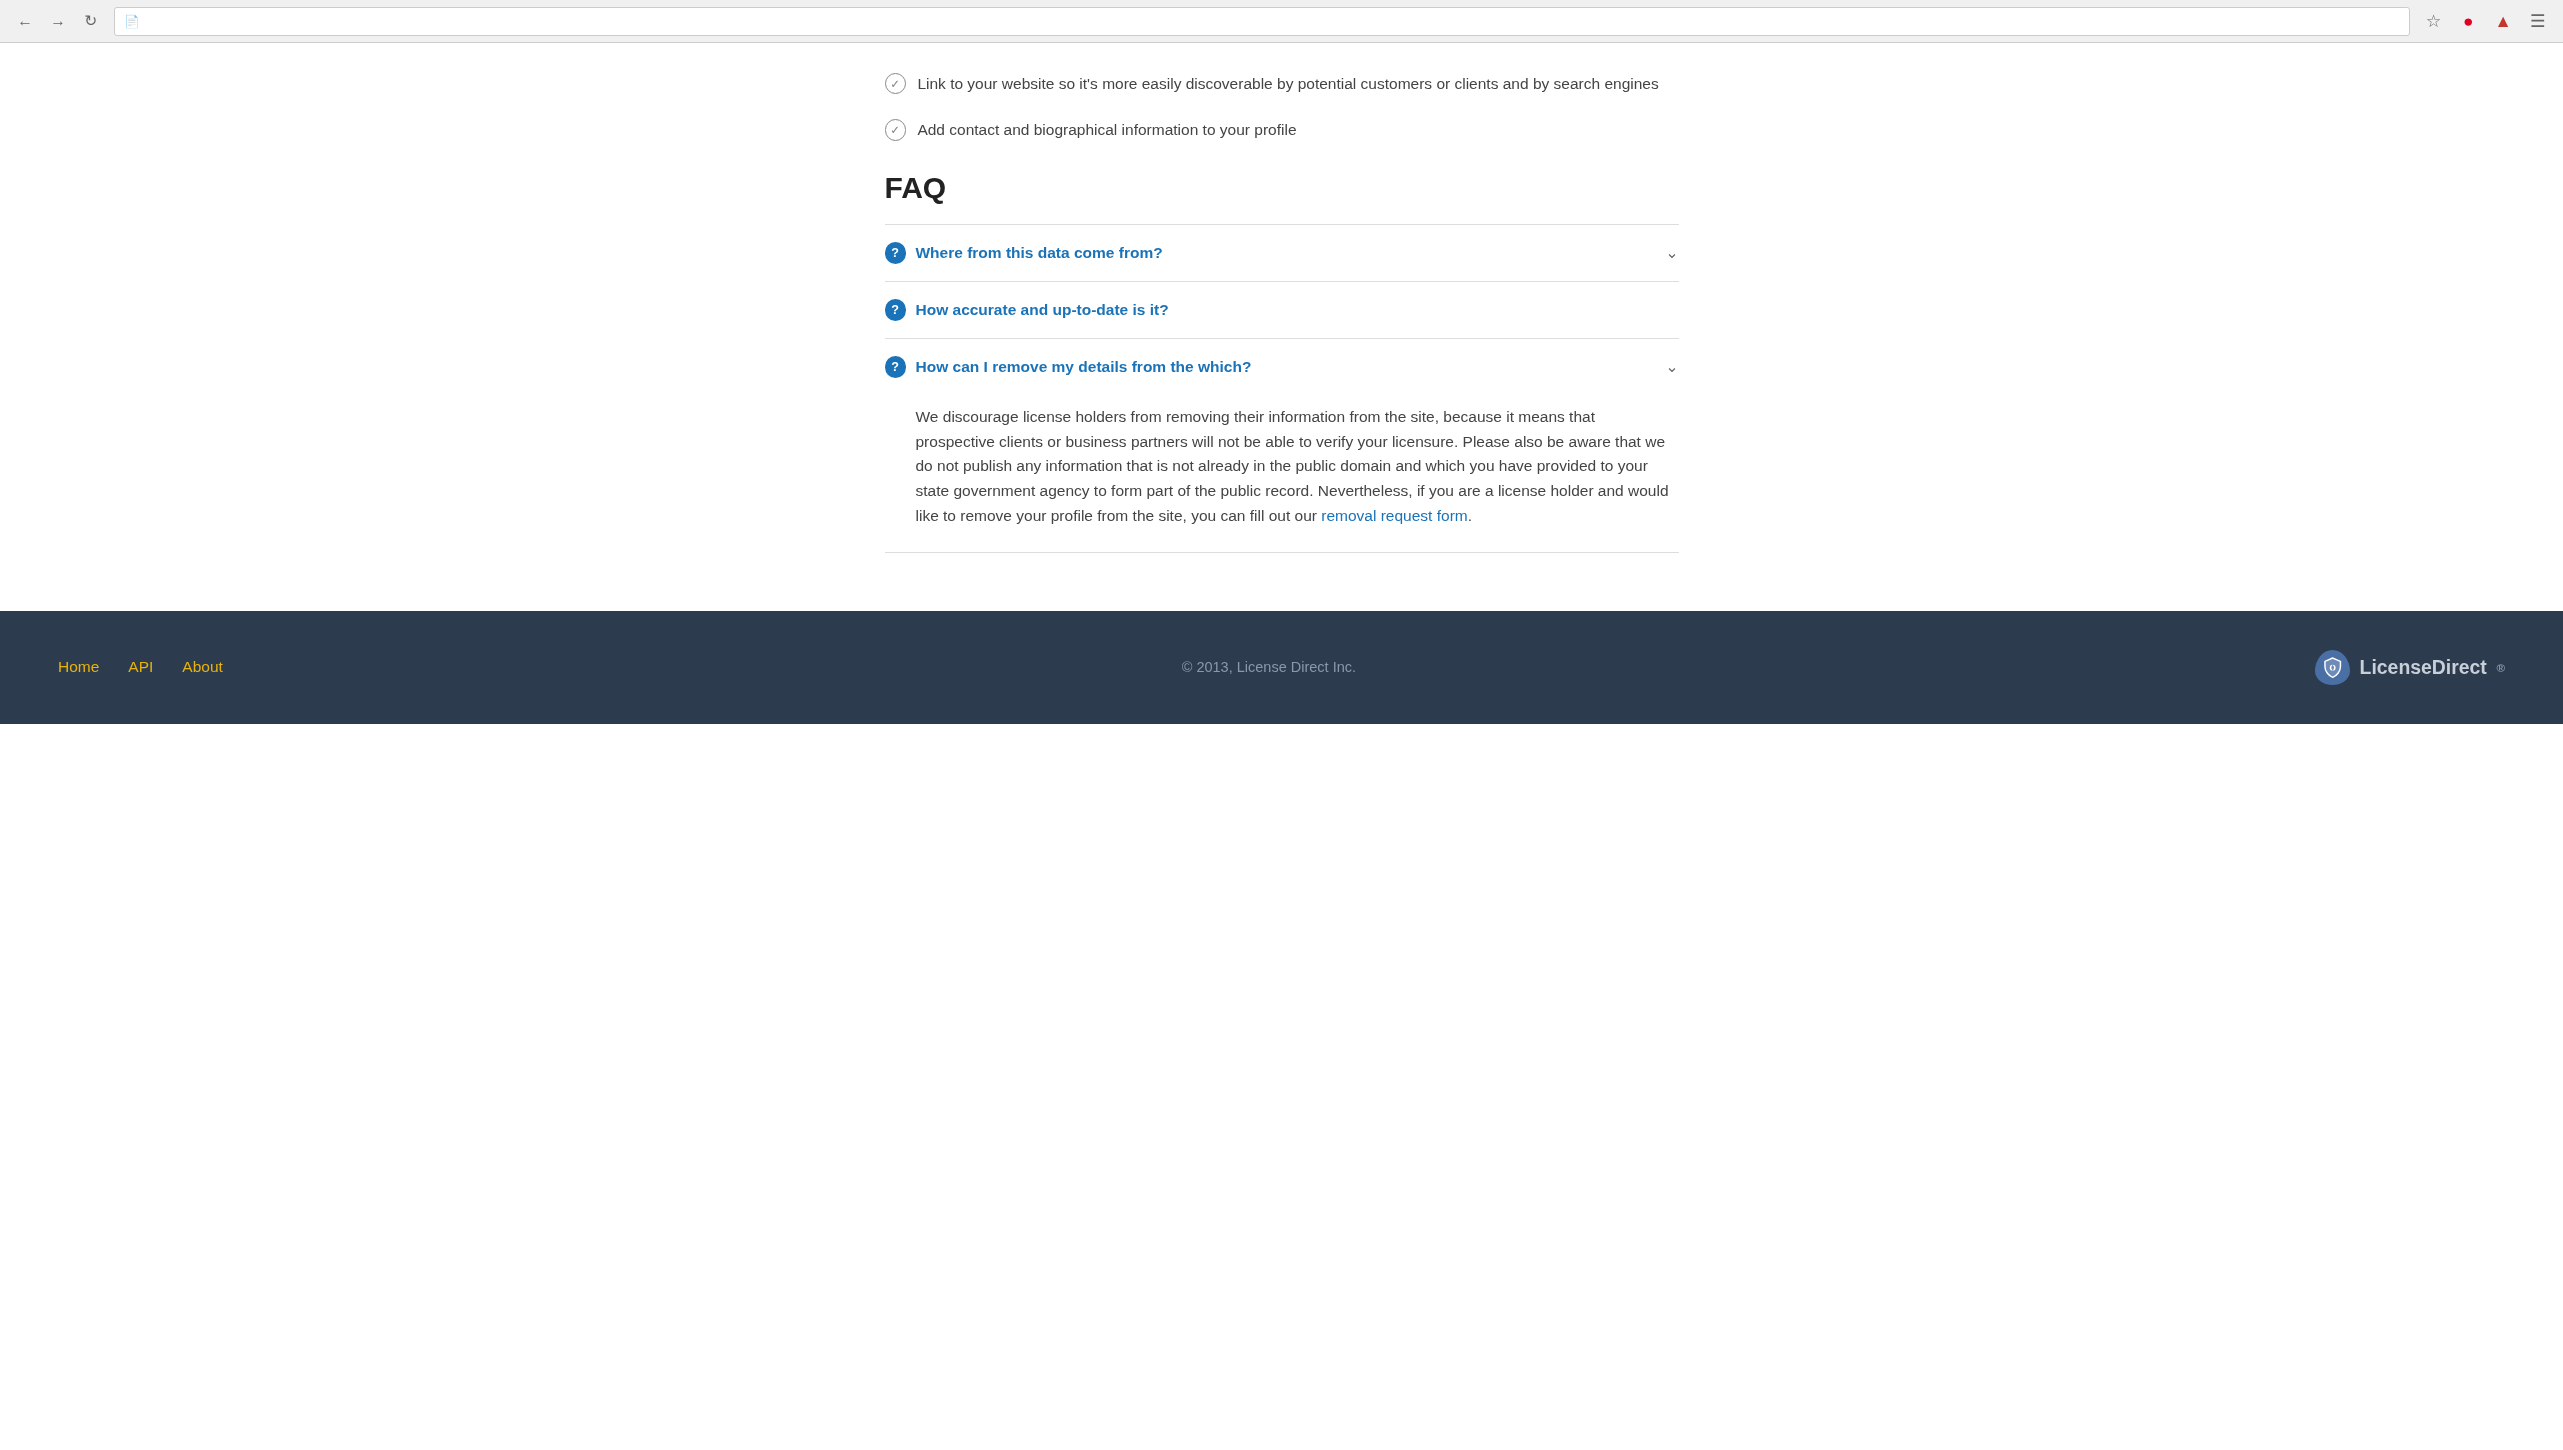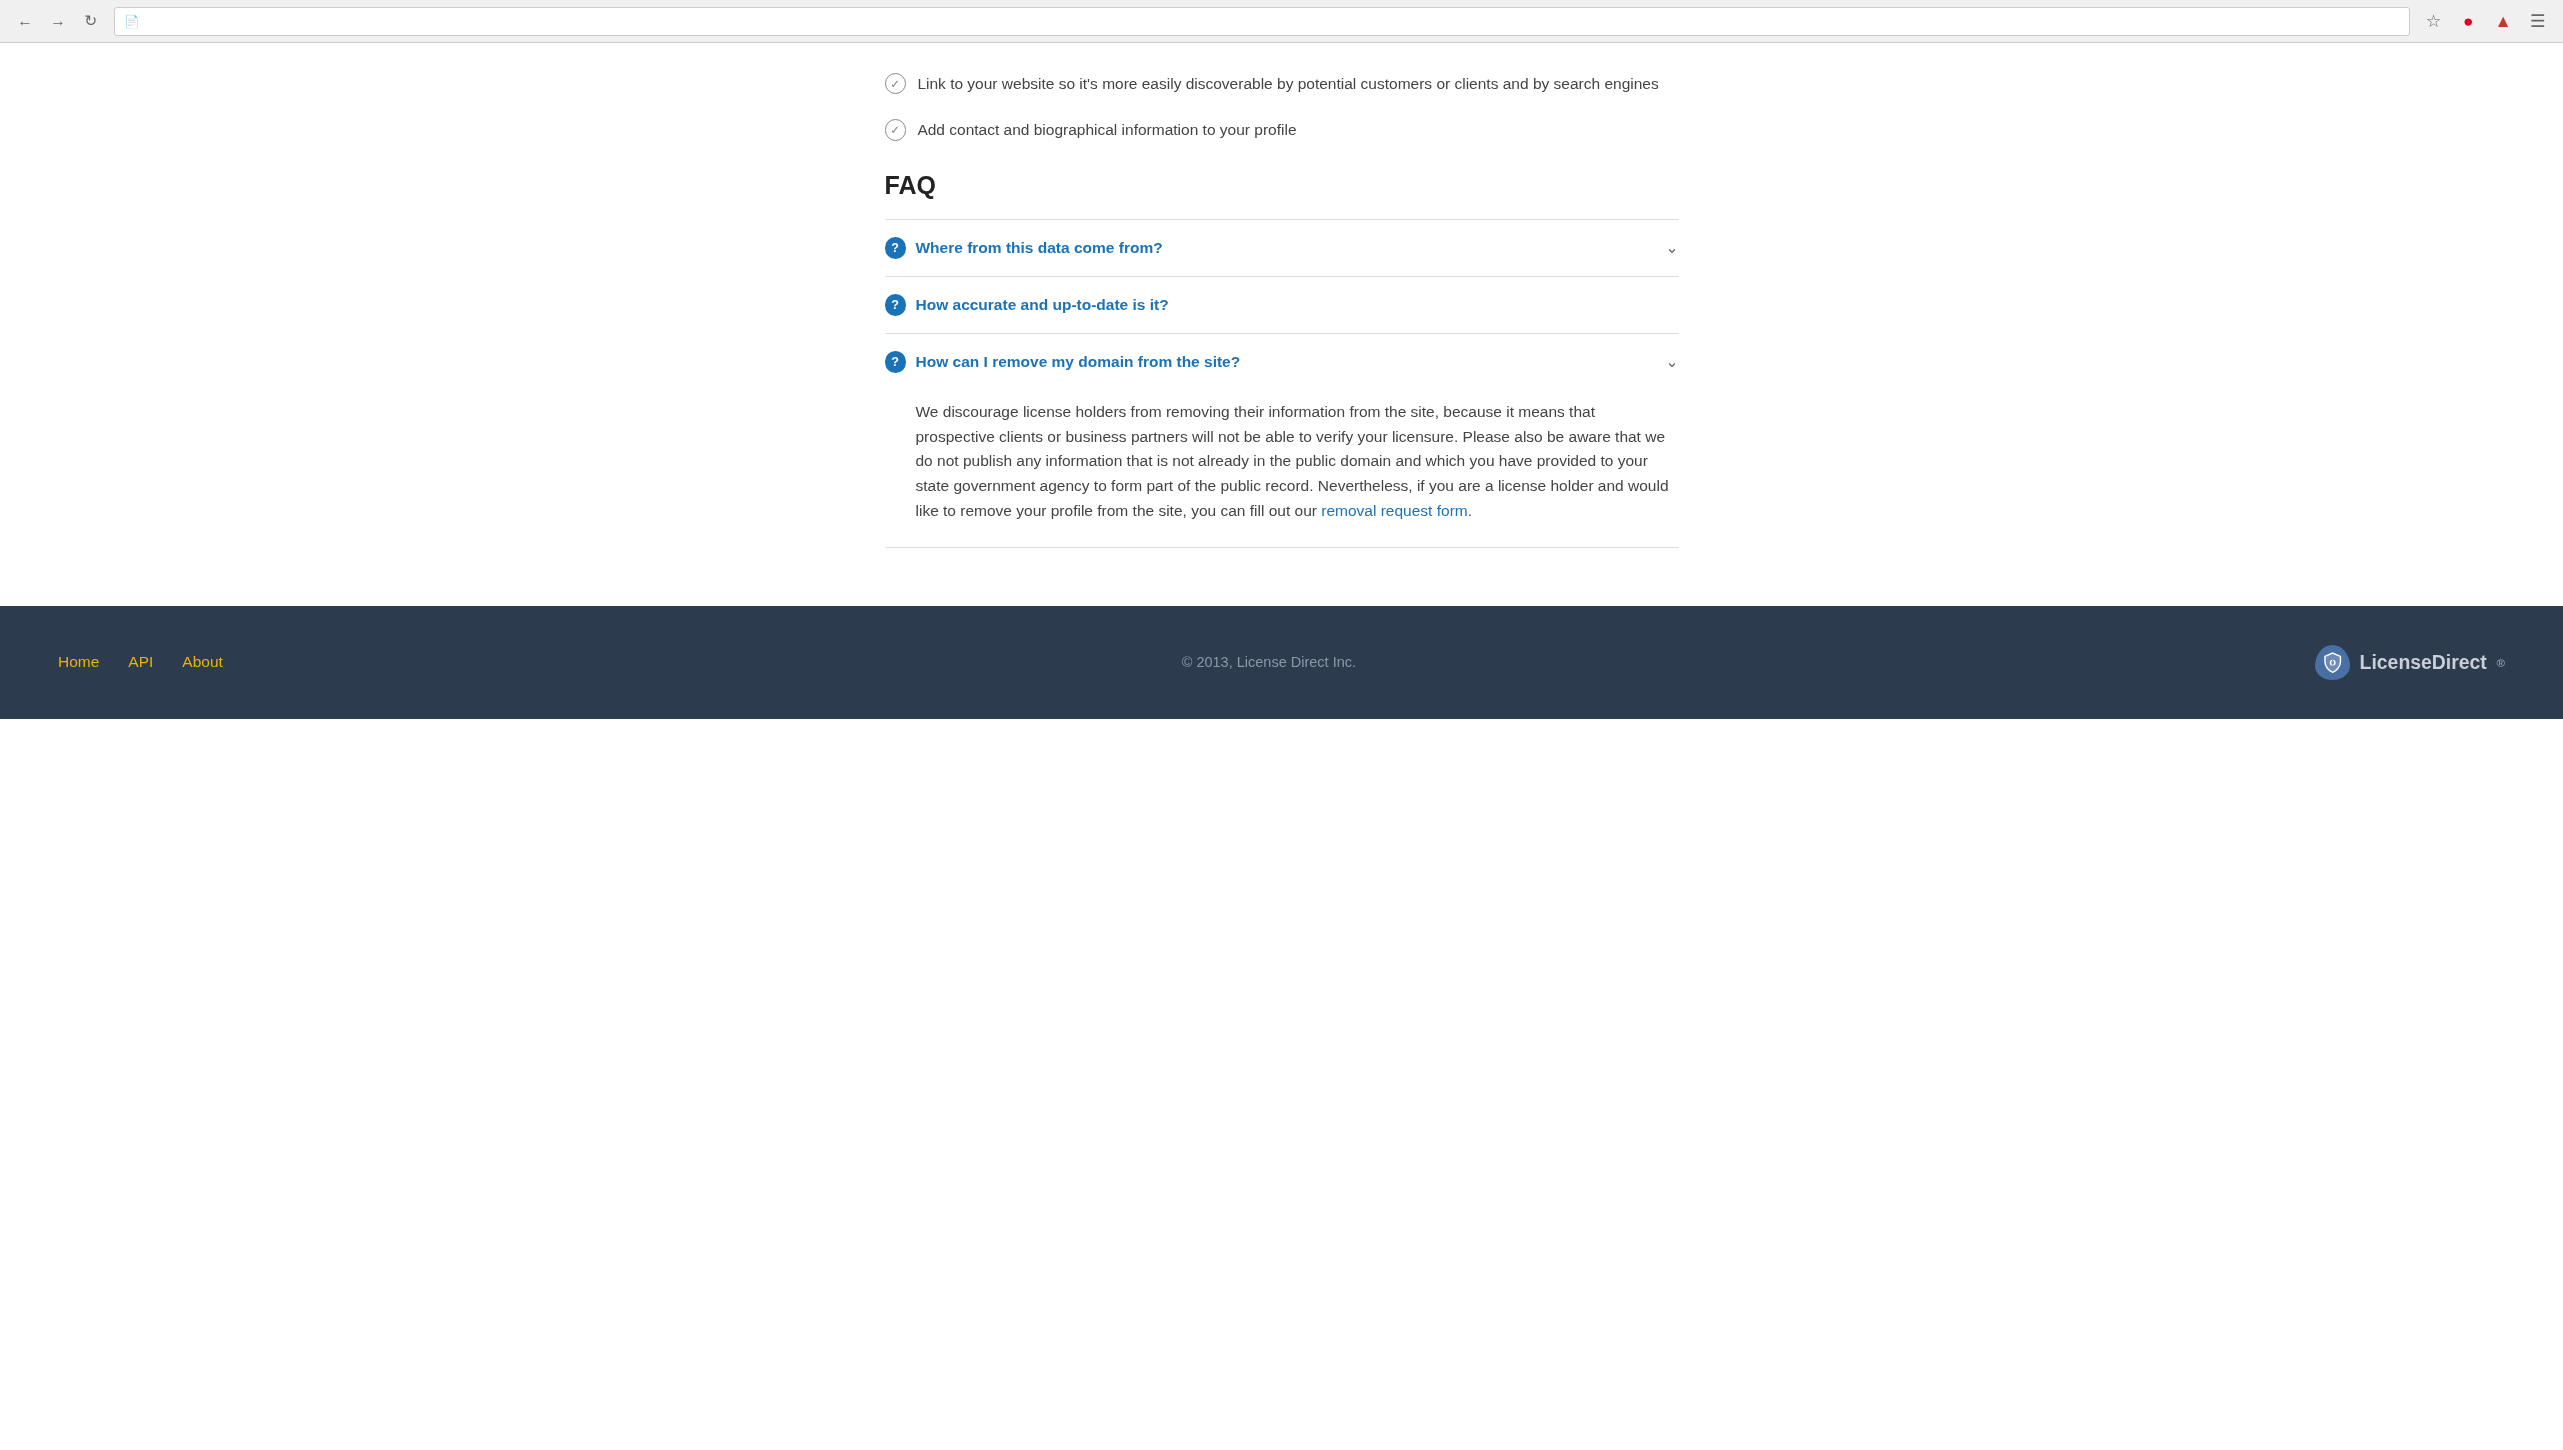--- a/index.html
+++ b/index.html
@@ -100,21 +100,21 @@
       align-items: center;
       justify-content: center;
       margin-top: 1px;
       color: #888;
       font-size: 11.6px;
     }
 
     
     .faq-section { margin-top: 29px; }
     .faq-title {
-      font-size: 25px;
+      font-size: 30px;
       font-weight: bold;
       color: #222;
       margin-bottom: 19.4px;
     }
     .faq-item {
       border-top: 1px solid #ddd;
     }
     .faq-item:last-child { border-bottom: 1px solid #ddd; }
     .faq-question {
       display: flex;
@@ -262,21 +262,21 @@
           <span class="question-icon">?</span>
           <span class="faq-question-text">How accurate and up-to-date is it?</span>
         </div>
       </div>
     </div>
 
     <div class="faq-item">
       <div class="faq-question">
         <div class="faq-question-left">
           <span class="question-icon">?</span>
-          <span class="faq-question-text">How can I remove my domain from the site?</span>
+          <span class="faq-question-text">How can I remove my details from the which?</span>
         </div>
         <span class="chevron-icon">⌄</span>
       </div>
       <div class="faq-answer">
         <span>We discourage license holders from removing their information from the site, because it means that prospective clients or business partners will not be able to verify your licensure. Please also be aware that we do not publish any information that is not already in the public domain and which you have provided to your state government agency to form part of the public record. Nevertheless, if you are a license holder and would like to remove your profile from the site, you can fill out our </span><a href="#">removal request form</a><span>.</span>
       </div>
     </div>
 
   </div>
 </div>

